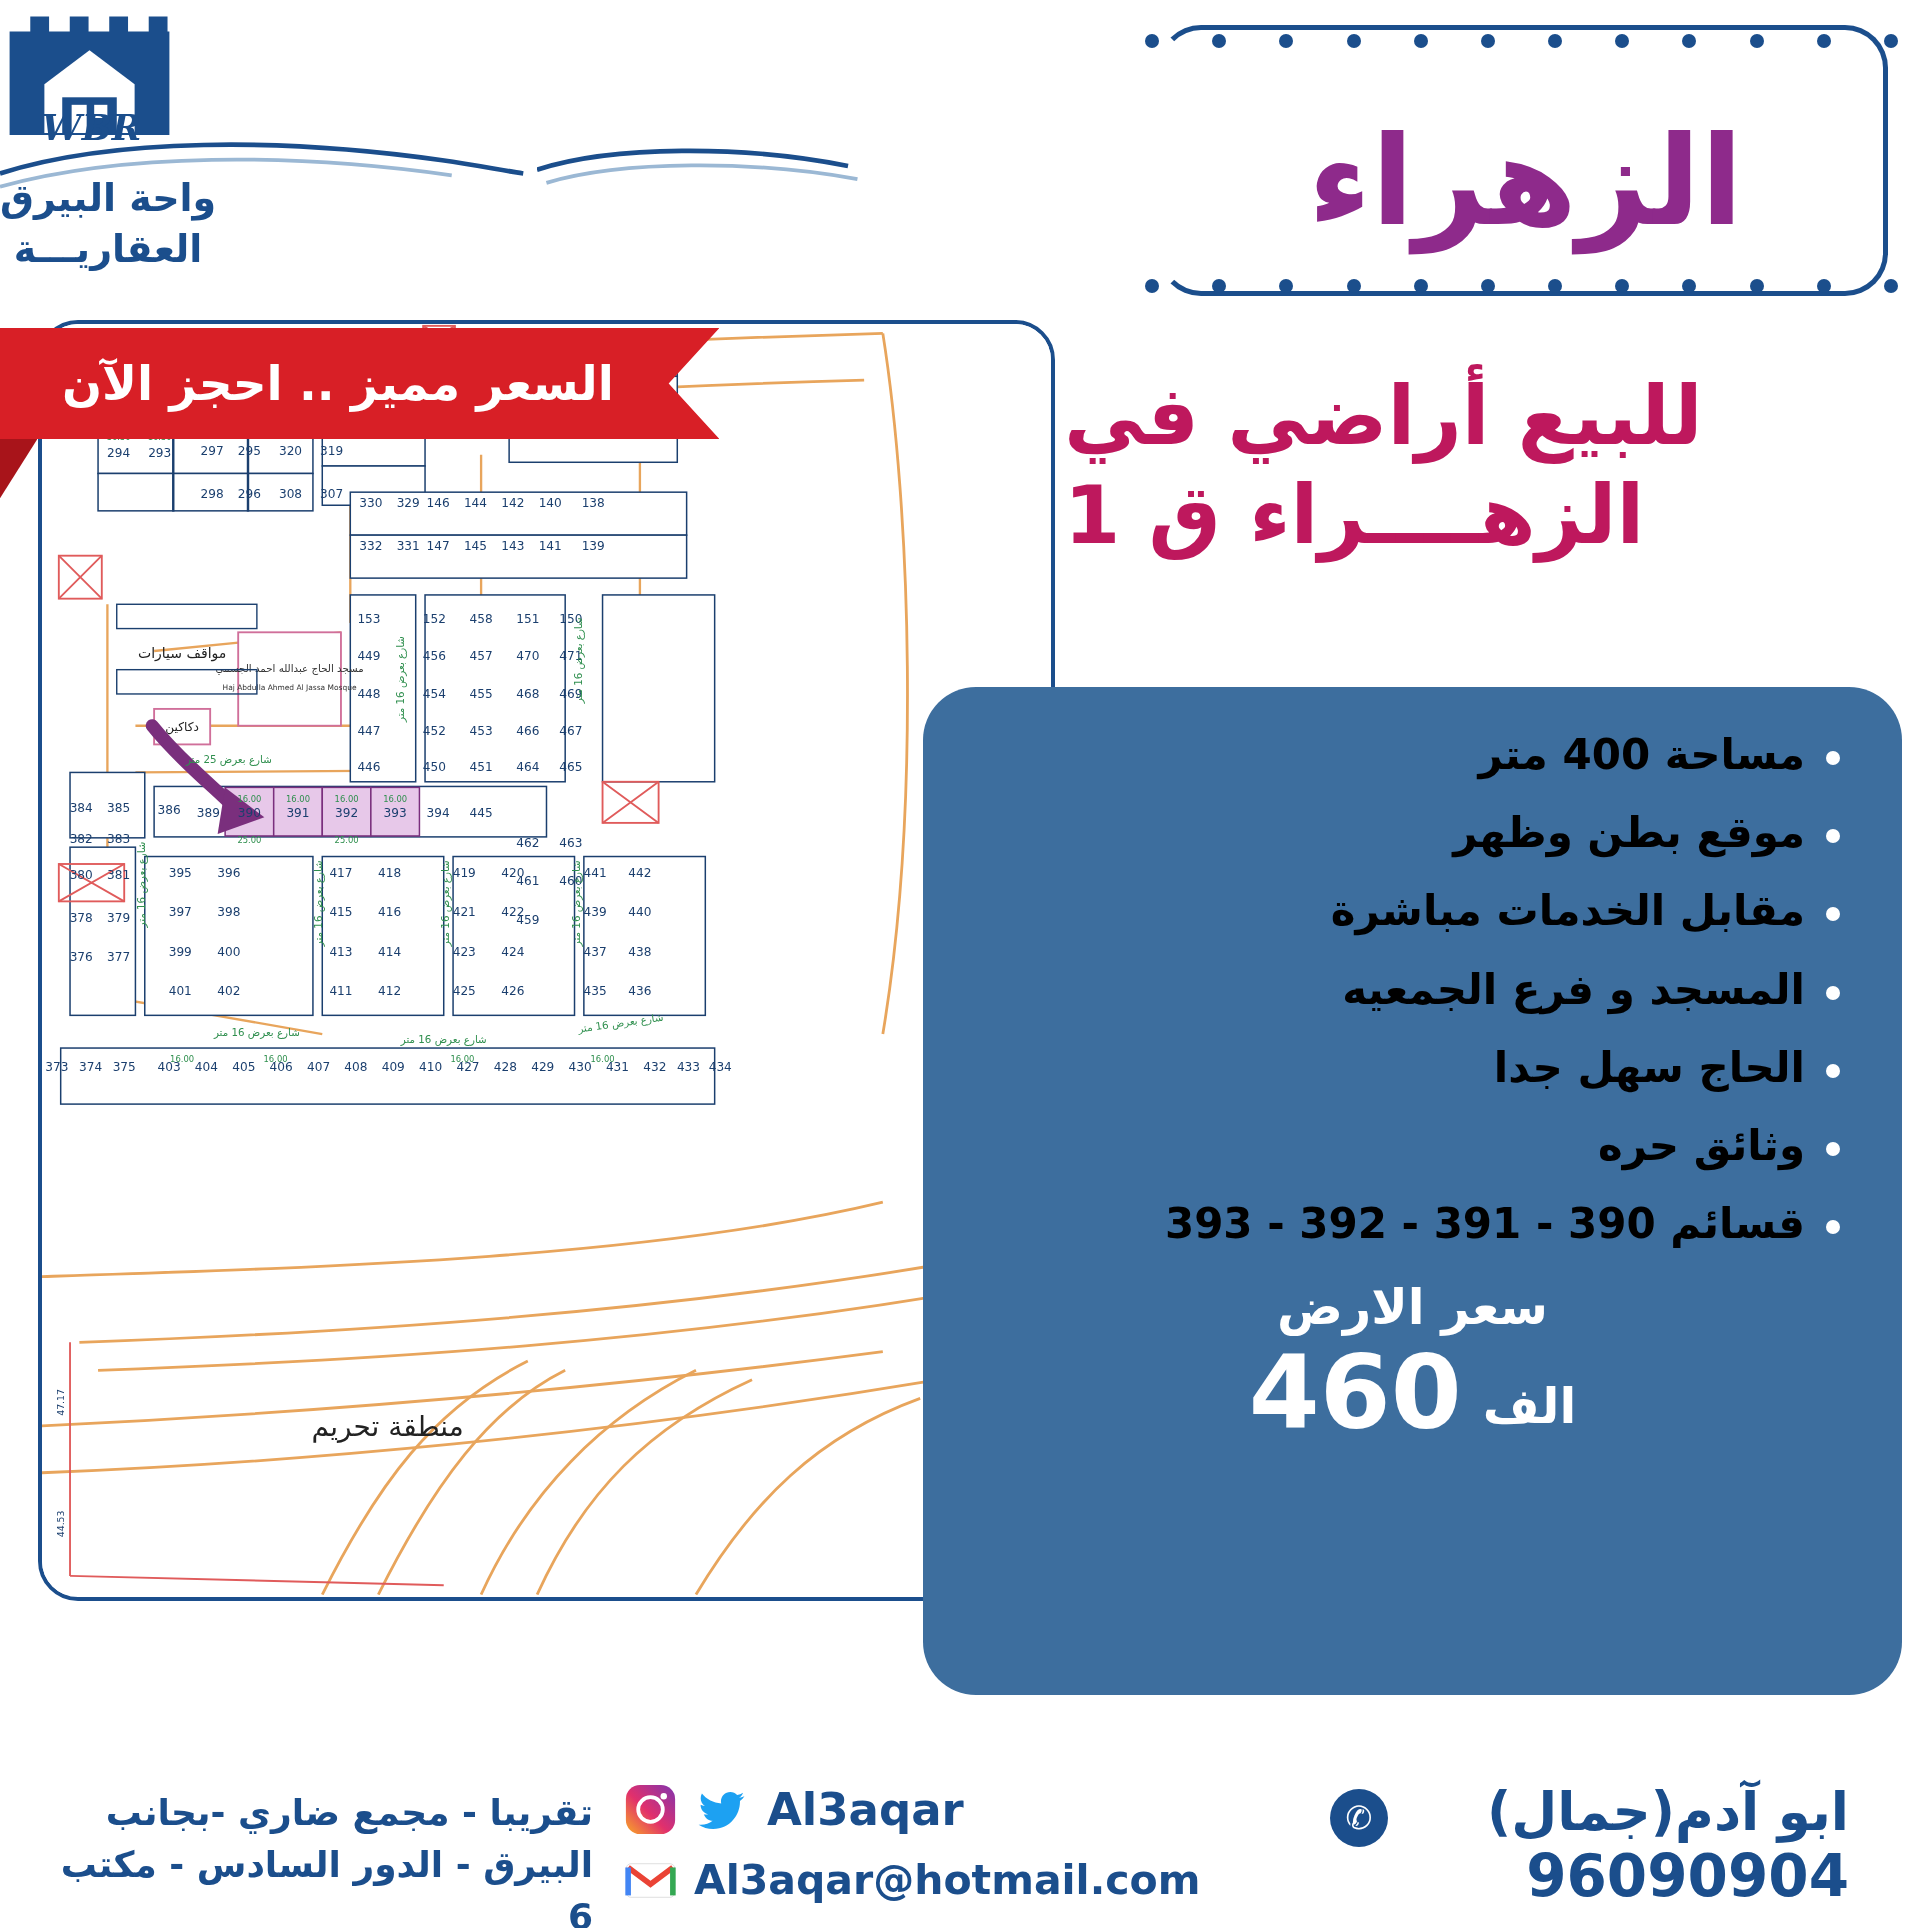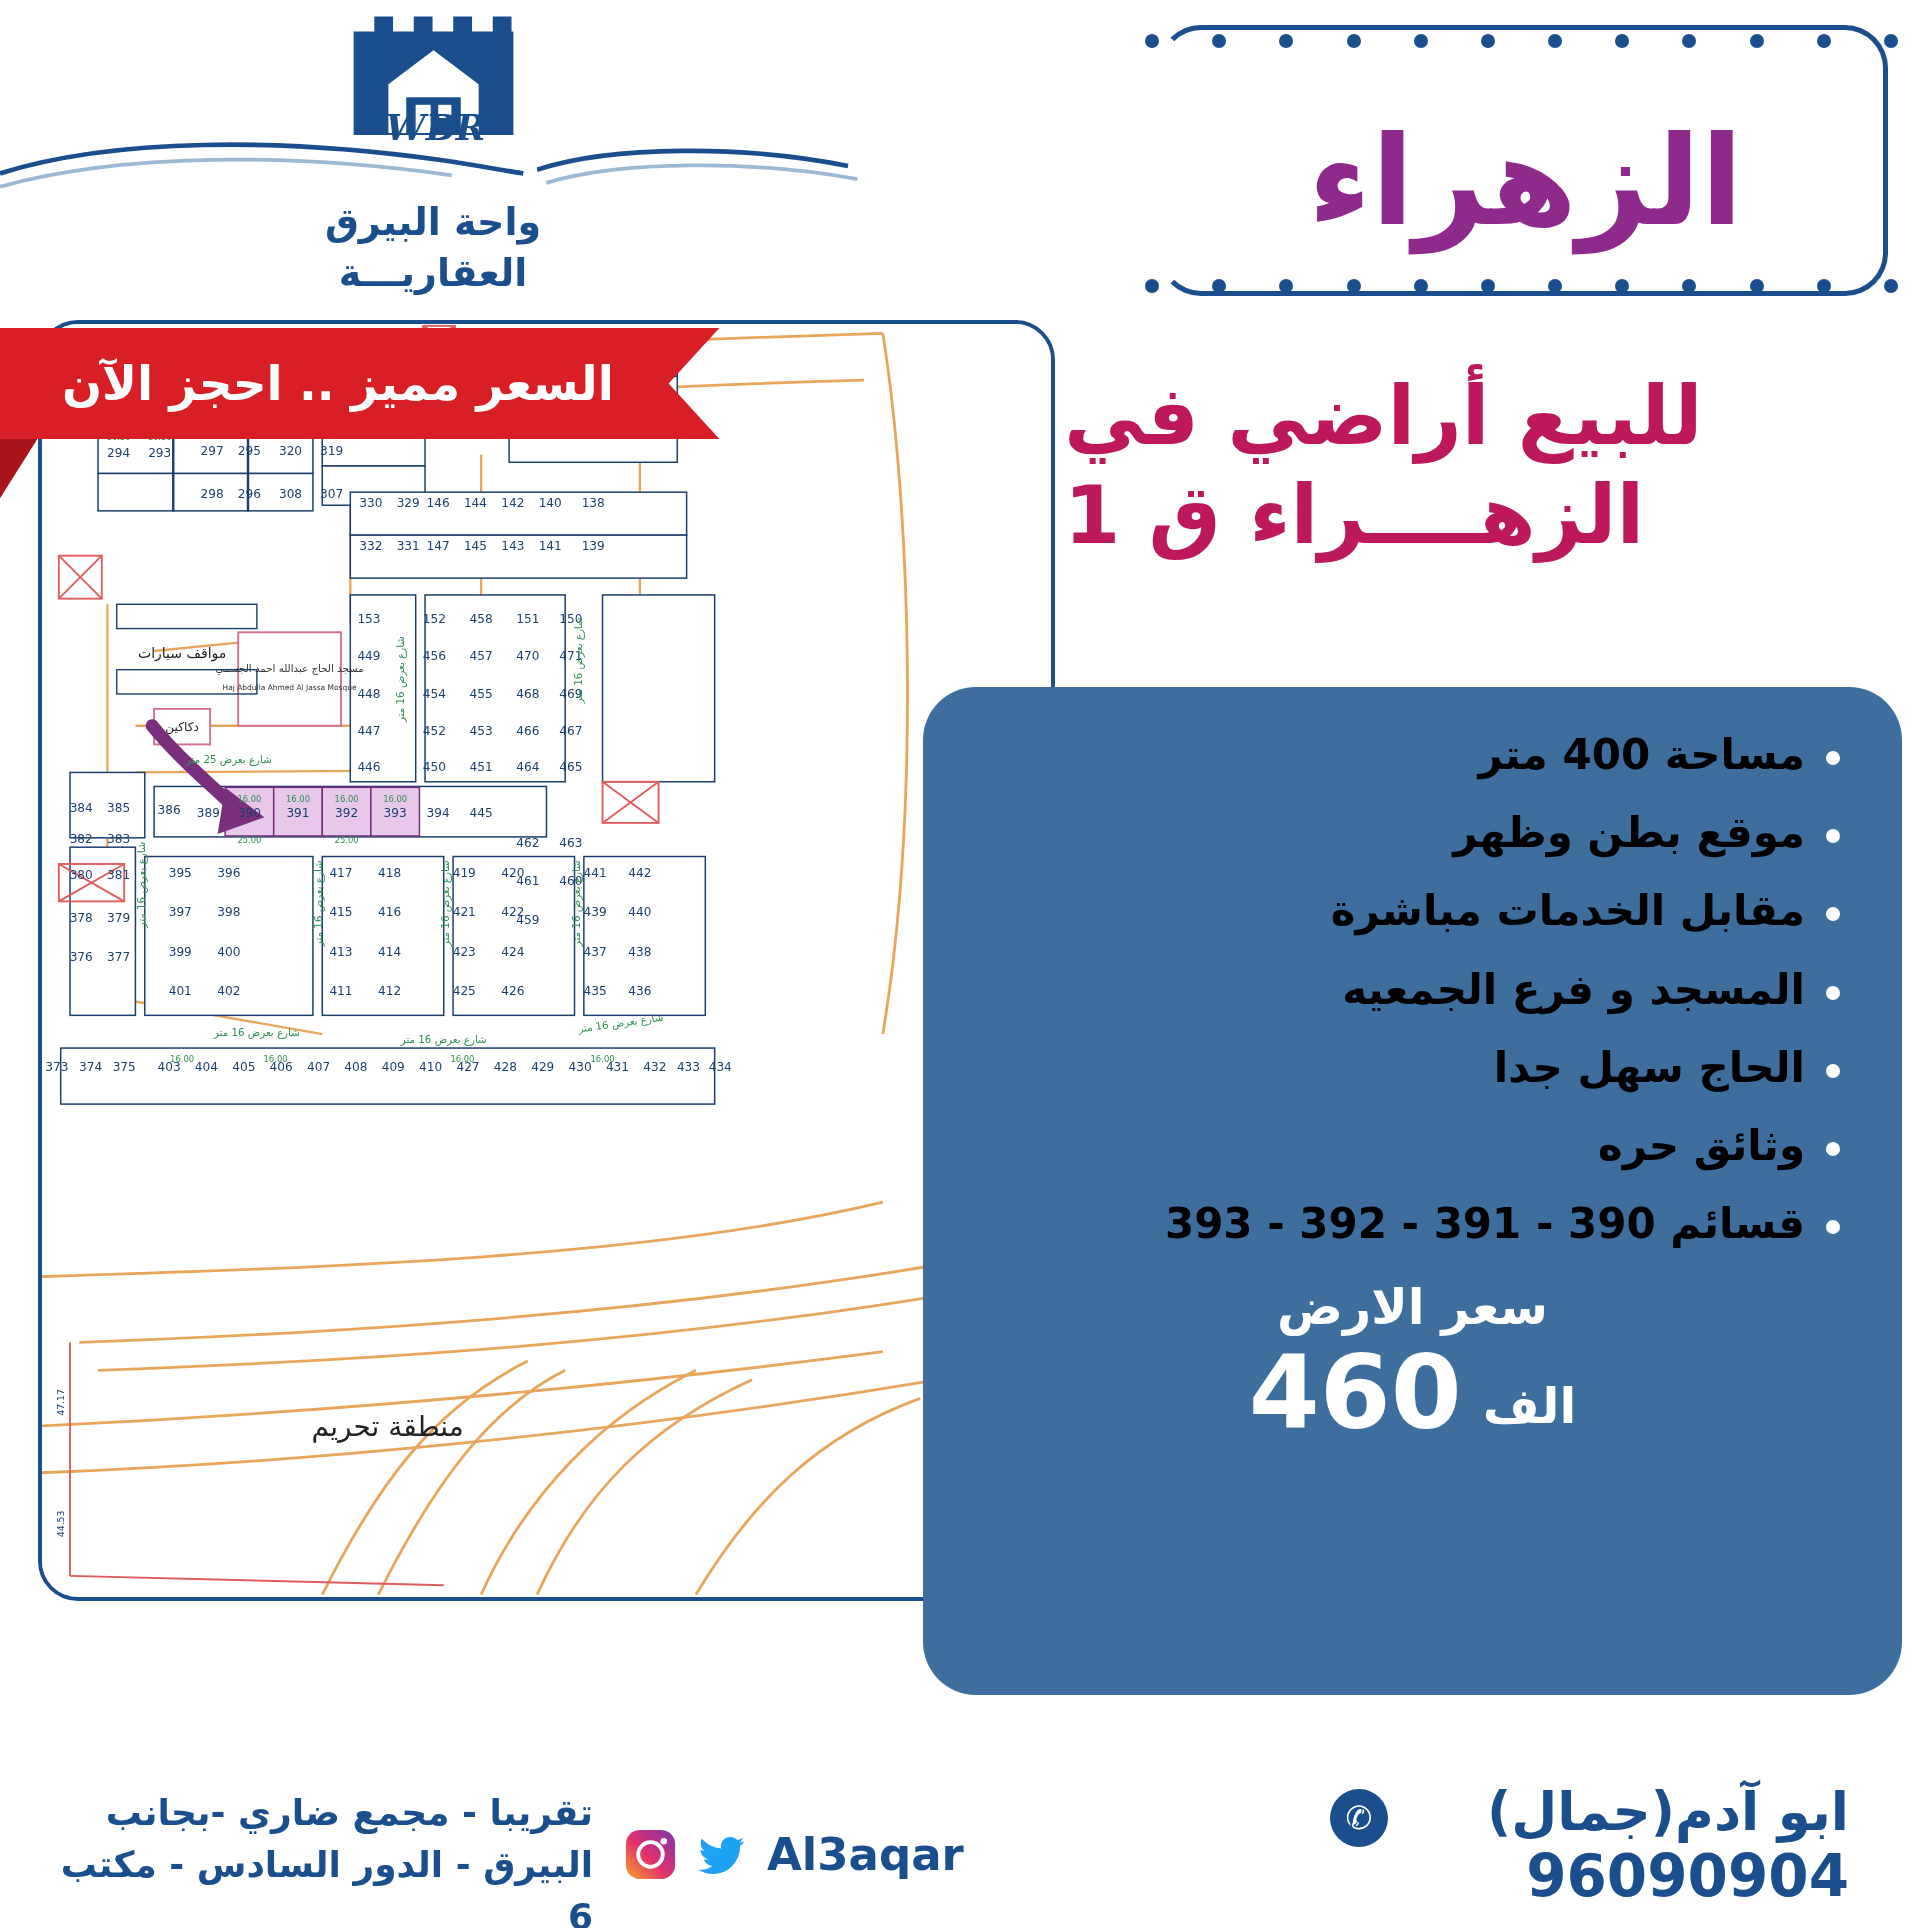--- a/index.html
+++ b/index.html
@@ -13,21 +13,21 @@
   #page {
     position: relative;
     width: 1928px; height: 1928px;
     background: #ffffff;
   }
 
   
   .logo-wrap {
     position: absolute;
     top: 7.5px; left: 0; width: 866px;
-    display: flex; flex-direction: column; align-items: center; gap: 24px;
+    display: flex; flex-direction: column; align-items: flex-end;
   }
   .logo-mark {
     width: 179px; height: 141px;
     position: relative;
   }
   .logo-name {
     margin-top: 24.5px;
     color: #1b4e8c;
     font-size: 38px;
     font-weight: bold;
@@ -196,21 +196,20 @@
   }
   .social-block {
     position: absolute;
     top: 1780px; left: 621px;
     width: 697px;
     direction: ltr;
   }
   .social-row {
     display: flex; align-items: center; gap: 15px;
     margin-bottom: 13px;
-    margin-top: 45px;
   }
   .handle-text {
     color: #1b4e8c;
     font-size: 45px; font-weight: bold;
   }
   .mail-text {
     color: #1b4e8c;
     font-size: 41px; font-weight: bold;
   }
   .contact-block {

